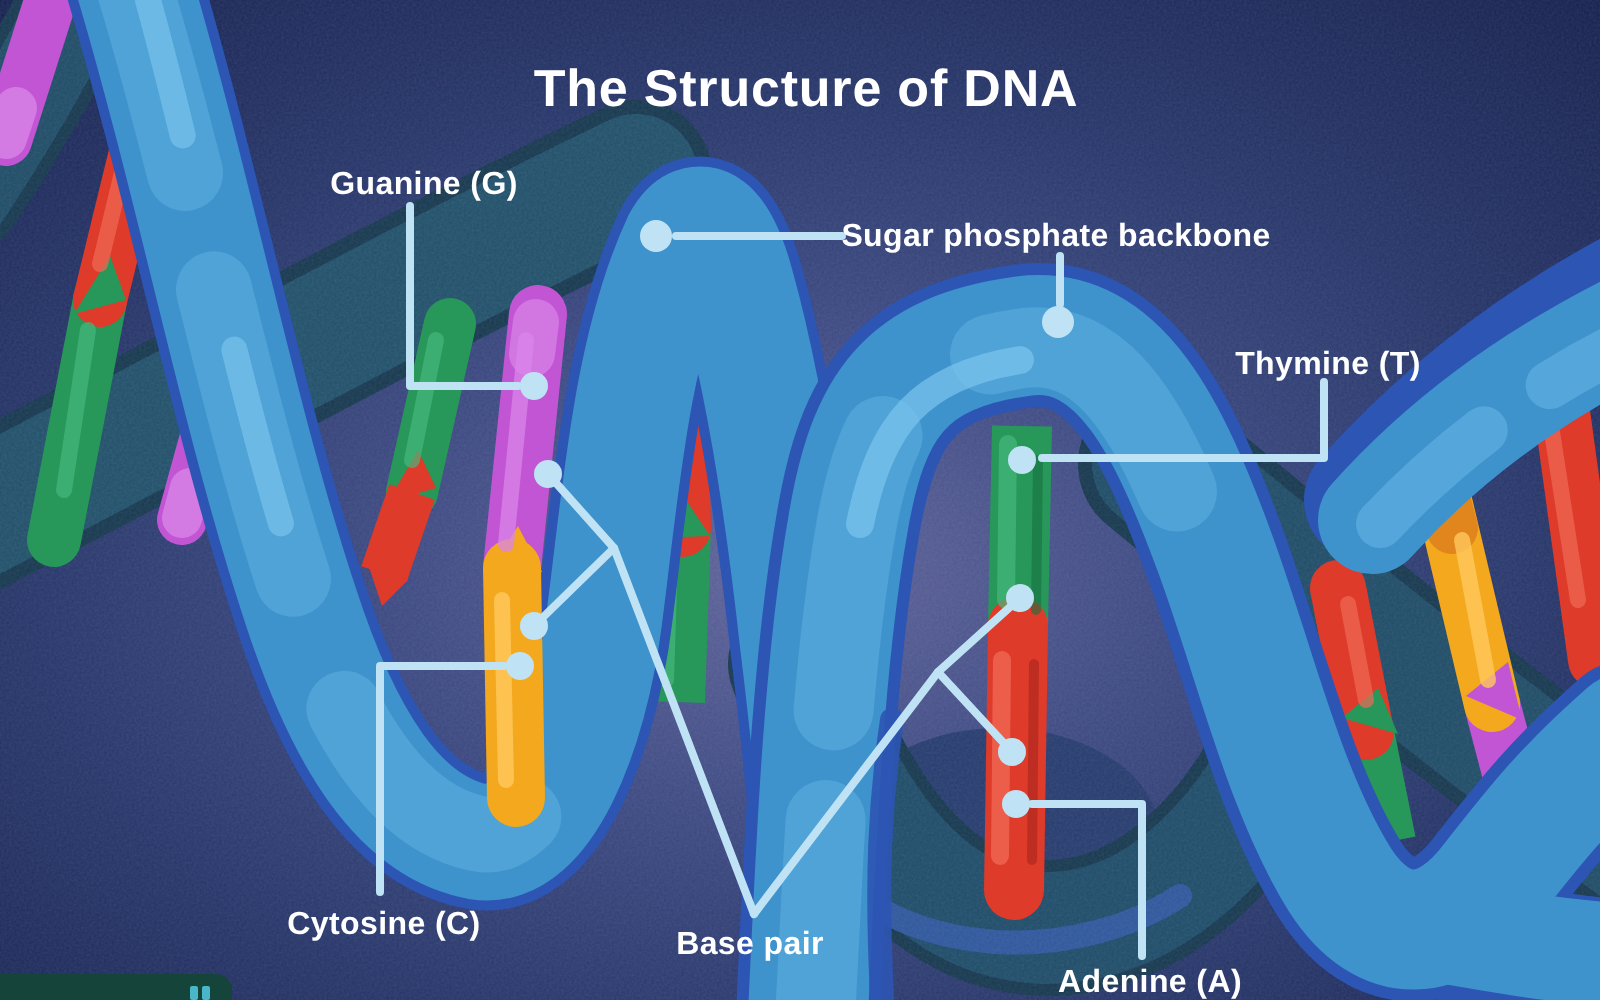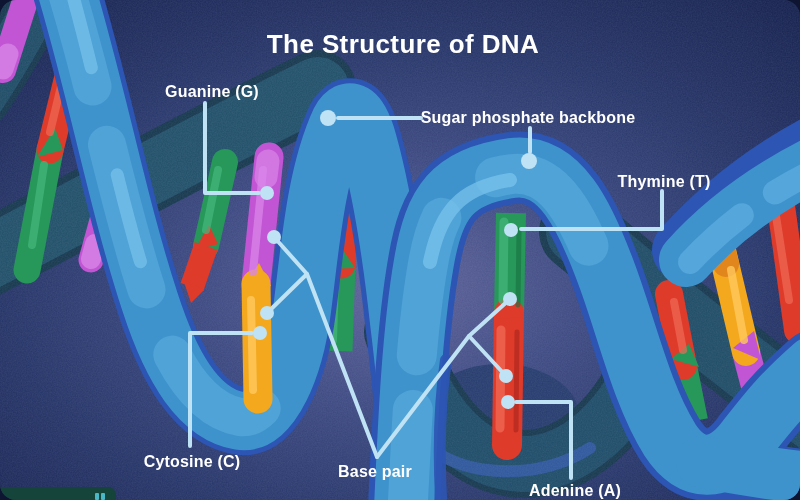--- a/index.html
+++ b/index.html
@@ -1,16 +1,16 @@
 <!DOCTYPE html>
 <html><head>
 <meta charset="utf-8">
 <style>
   html,body{margin:0;padding:0;background:#0e1533;}
-  #stage{position:relative;width:800px;height:500px;overflow:hidden;font-family:"Liberation Sans",sans-serif;border-radius:16px;}
+  #stage{position:relative;width:800px;height:500px;overflow:hidden;font-family:"Liberation Sans",sans-serif;}
   svg{display:block;}
   .lbl{font-family:"Liberation Sans",sans-serif;font-weight:700;font-size:16px;fill:#ffffff;letter-spacing:0.2px;}
   .title{font-family:"Liberation Sans",sans-serif;font-weight:700;font-size:26px;fill:#ffffff;letter-spacing:0.4px;}
   .callout{stroke:#bfe2f4;stroke-width:4;fill:none;stroke-linecap:round;stroke-linejoin:round;}
   .dot{fill:#bfe2f4;}
 </style>
 </head>
 <body>
 
 <div id="stage">

